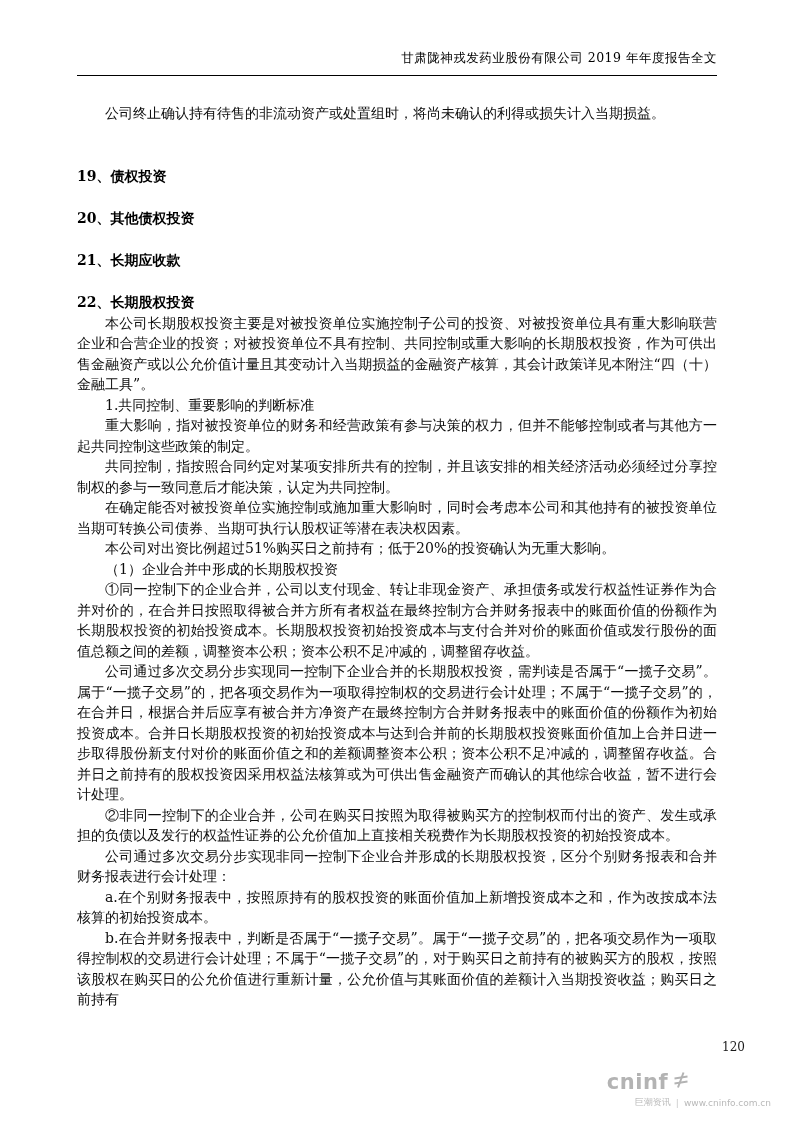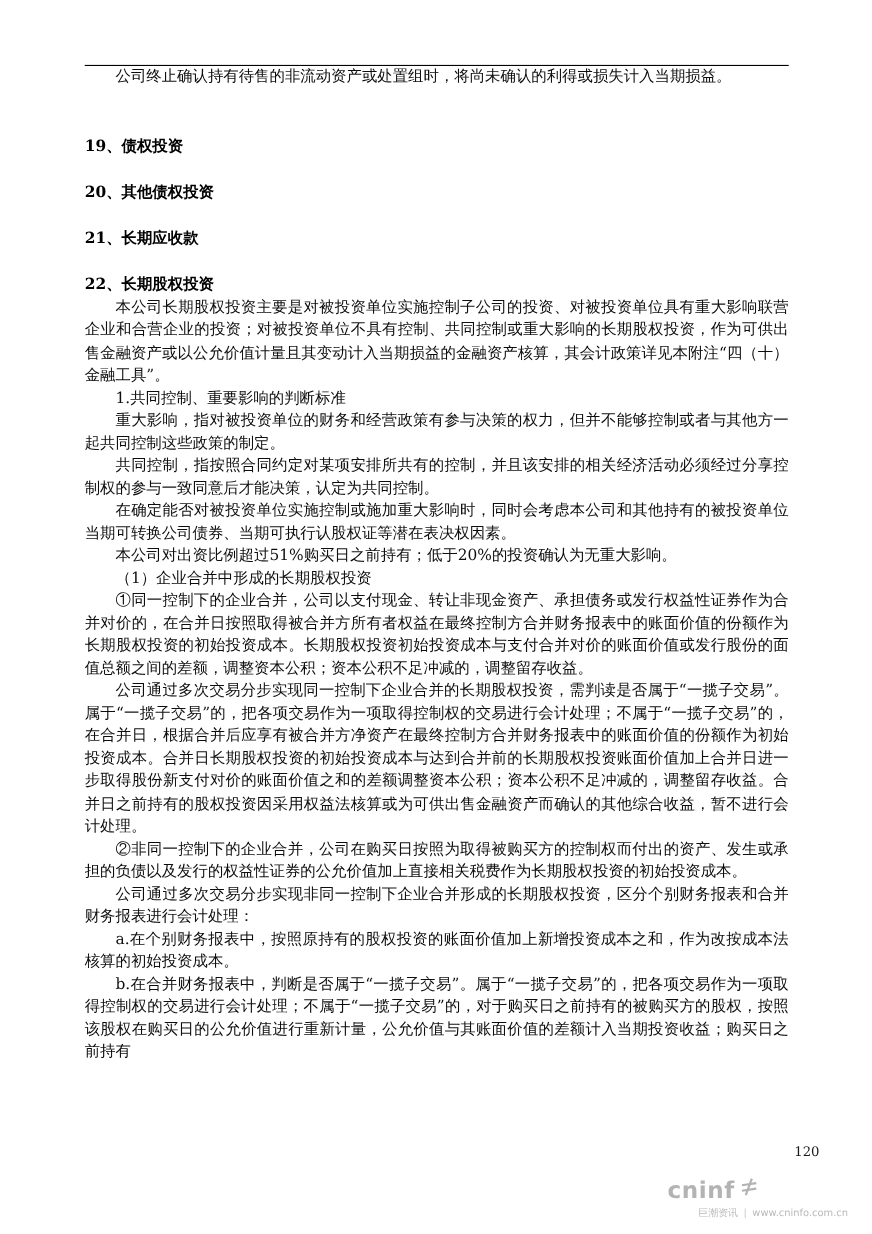--- a/index.html
+++ b/index.html
@@ -29,21 +29,21 @@
     border-top: 1.3px solid #000000;
     margin-top: 9px;
   }
   .para {
     font-size: 14px;
     line-height: 20.5px;
     text-align: justify;
     text-indent: 2em;
     color: #0d0d0d;
   }
-  .intro { }
+  .intro { margin-top: 27px; }
   .sec {
     font-size: 14px;
     font-weight: bold;
     line-height: 21px;
     margin-top: 21px;
     color: #000000;
   }
   .sec-first { margin-top: 42px; }
   .body-start { margin-top: 0; }
   .page-number {
@@ -55,21 +55,21 @@
   }
   .footer-logo {
     position: absolute;
     top: 1070px;
     right: 22px;
     color: #b3b3b3;
     text-align: left;
   }
   .logo-row {
     display: flex;
-    align-items: flex-start;
+    align-items: center;
     gap: 4px;
   }
   .logo-word {
     font-family: "DejaVu Sans", sans-serif;
     font-size: 21px;
     font-weight: bold;
     letter-spacing: 0.5px;
     color: #b3b3b3;
   }
   .logo-sub-row {
@@ -85,20 +85,21 @@
   .logo-divider {
     color: #c9c9c9;
   }
 </style>
 </head>
 <body>
 
 <div class="page">
   <div class="content">
 
+    <div class="header-title">甘肃陇神戎发药业股份有限公司 2019 年年度报告全文</div>
     <hr class="header-rule">
 
     <p class="para intro">公司终止确认持有待售的非流动资产或处置组时，将尚未确认的利得或损失计入当期损益。</p>
 
     <h3 class="sec sec-first">19、债权投资</h3>
 
     <h3 class="sec">20、其他债权投资</h3>
 
     <h3 class="sec">21、长期应收款</h3>
 

